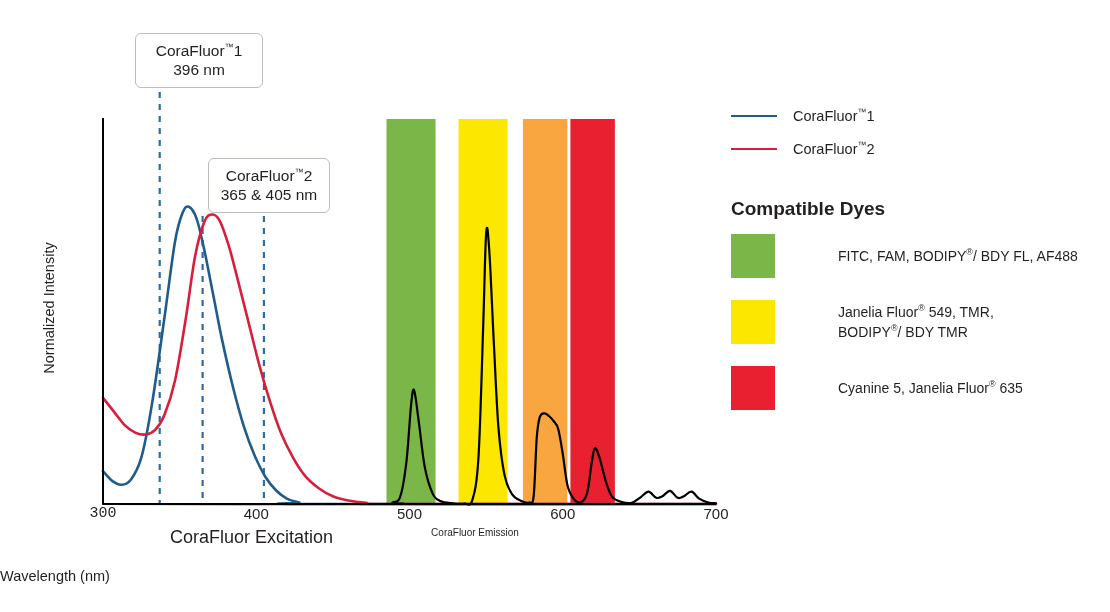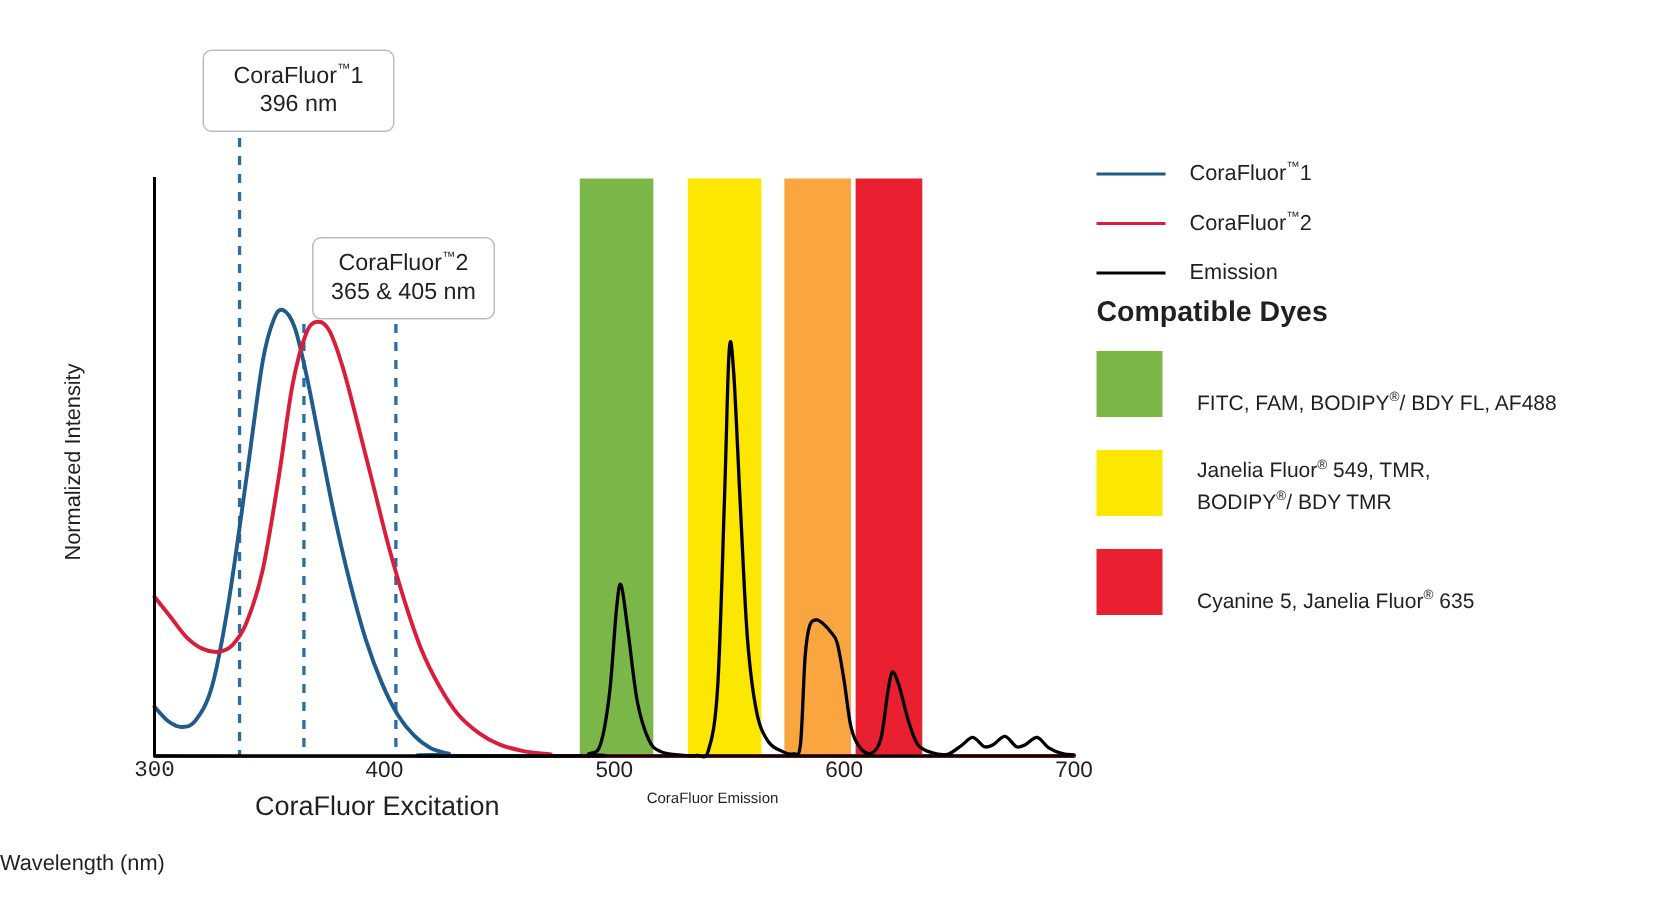--- a/index.html
+++ b/index.html
@@ -34,21 +34,21 @@
 
   
   #legend{position:absolute;left:731px;top:108px;width:370px;}
   .lgrow{display:flex;align-items:center;margin-bottom:17px;}
   .lgline{width:46px;height:0;border-top:2.5px solid #000;margin-right:16px;flex:0 0 auto;}
   .lgtxt{font-size:14.5px;color:#231f20;white-space:nowrap;}
   .lgtxt sup{font-size:9px;vertical-align:super;line-height:0;}
 
   #dyes-title{position:absolute;left:731px;top:198px;font-size:19px;font-weight:bold;color:#231f20;}
   #dyes{position:absolute;left:731px;top:234px;width:375px;}
-  .dyerow{display:flex;align-items:flex-end;margin-bottom:22px;}
+  .dyerow{display:flex;align-items:center;margin-bottom:22px;gap:40px;}
   .swatch{width:44px;height:44px;flex:0 0 auto;margin-right:23px;}
   .dyetxt{font-size:14px;color:#231f20;line-height:1.45;}
   .dyetxt sup{font-size:9px;vertical-align:super;line-height:0;}
 </style>
 </head>
 <body>
 
 <svg id="figure" viewBox="0 0 1110 612">
   <g id="bands-group">
       <rect x="386.5125" y="119" width="49.04000000000002" height="385" fill="#7ab648"></rect>
@@ -94,24 +94,20 @@
 
 <div id="legend">
     <div class="lgrow">
       <span class="lgline" style="border-top-color: rgb(31, 92, 139);"></span>
       <span class="lgtxt">CoraFluor<sup>™</sup>1</span>
     </div>
     <div class="lgrow">
       <span class="lgline" style="border-top-color: rgb(217, 30, 60);"></span>
       <span class="lgtxt">CoraFluor<sup>™</sup>2</span>
     </div>
-    <div class="lgrow">
-      <span class="lgline" style="border-top-color: rgb(0, 0, 0);"></span>
-      <span class="lgtxt">Emission</span>
-    </div>
   </div>
 <div id="dyes-title">Compatible Dyes</div>
 <div id="dyes">
     <div class="dyerow">
       <span class="swatch" style="background: rgb(122, 182, 72);"></span>
       <span class="dyetxt">FITC, FAM, BODIPY<sup>®</sup>/ BDY FL, AF488</span>
     </div>
     <div class="dyerow">
       <span class="swatch" style="background: rgb(251, 231, 0);"></span>
       <span class="dyetxt">Janelia Fluor<sup>®</sup> 549, TMR,<br>BODIPY<sup>®</sup>/ BDY TMR</span>

